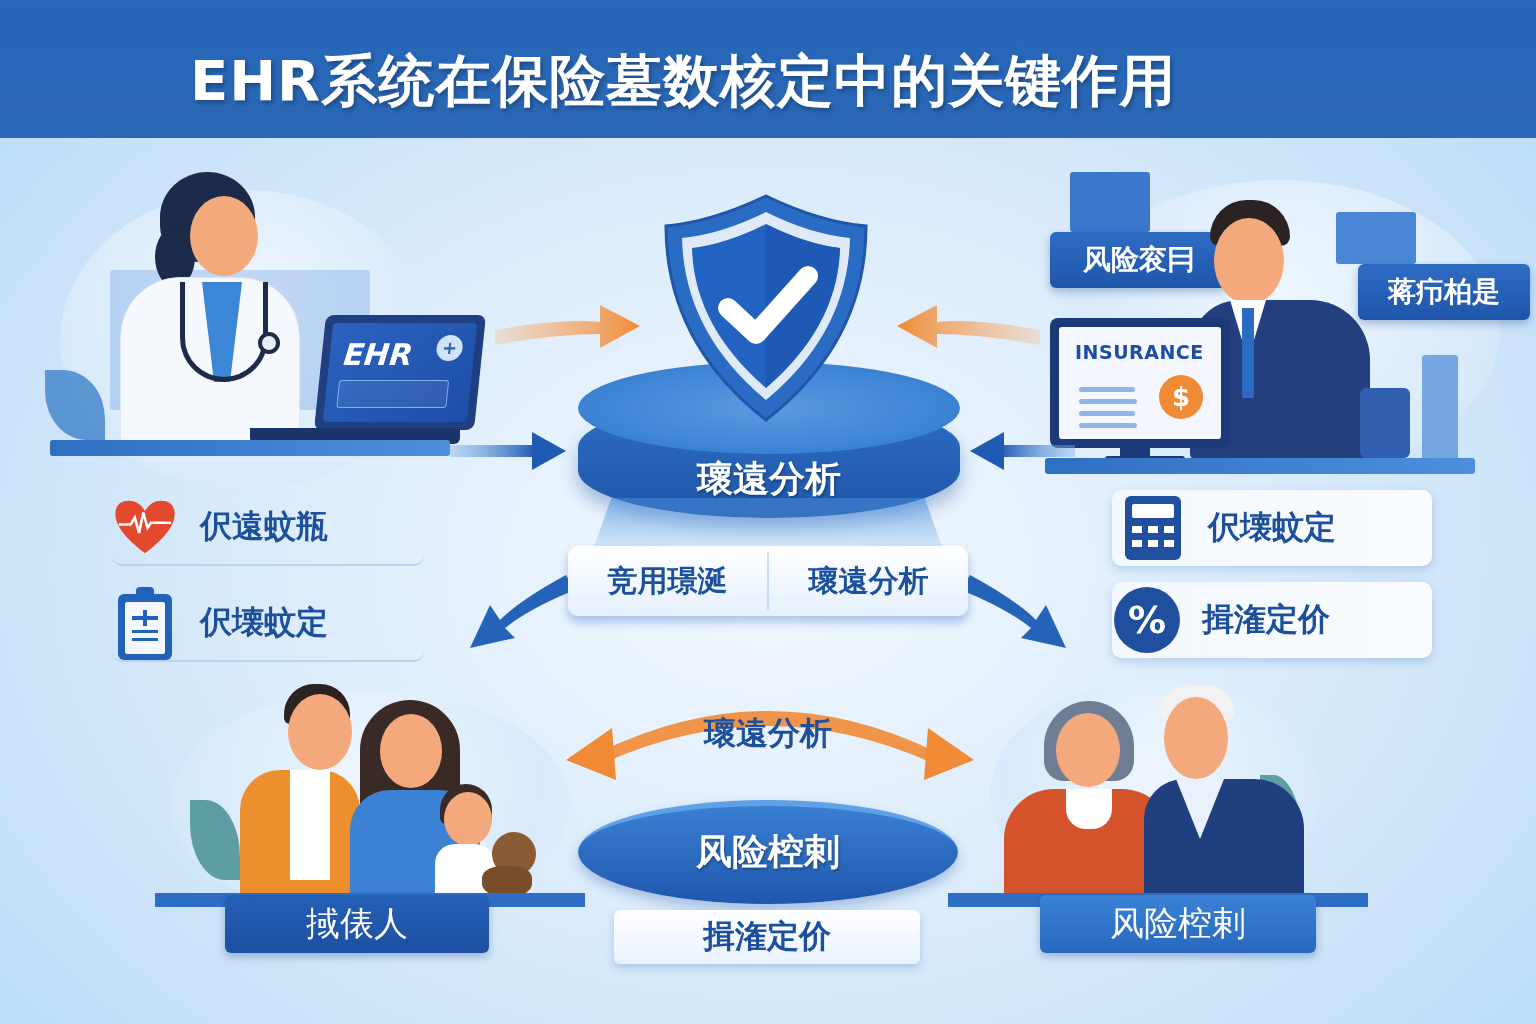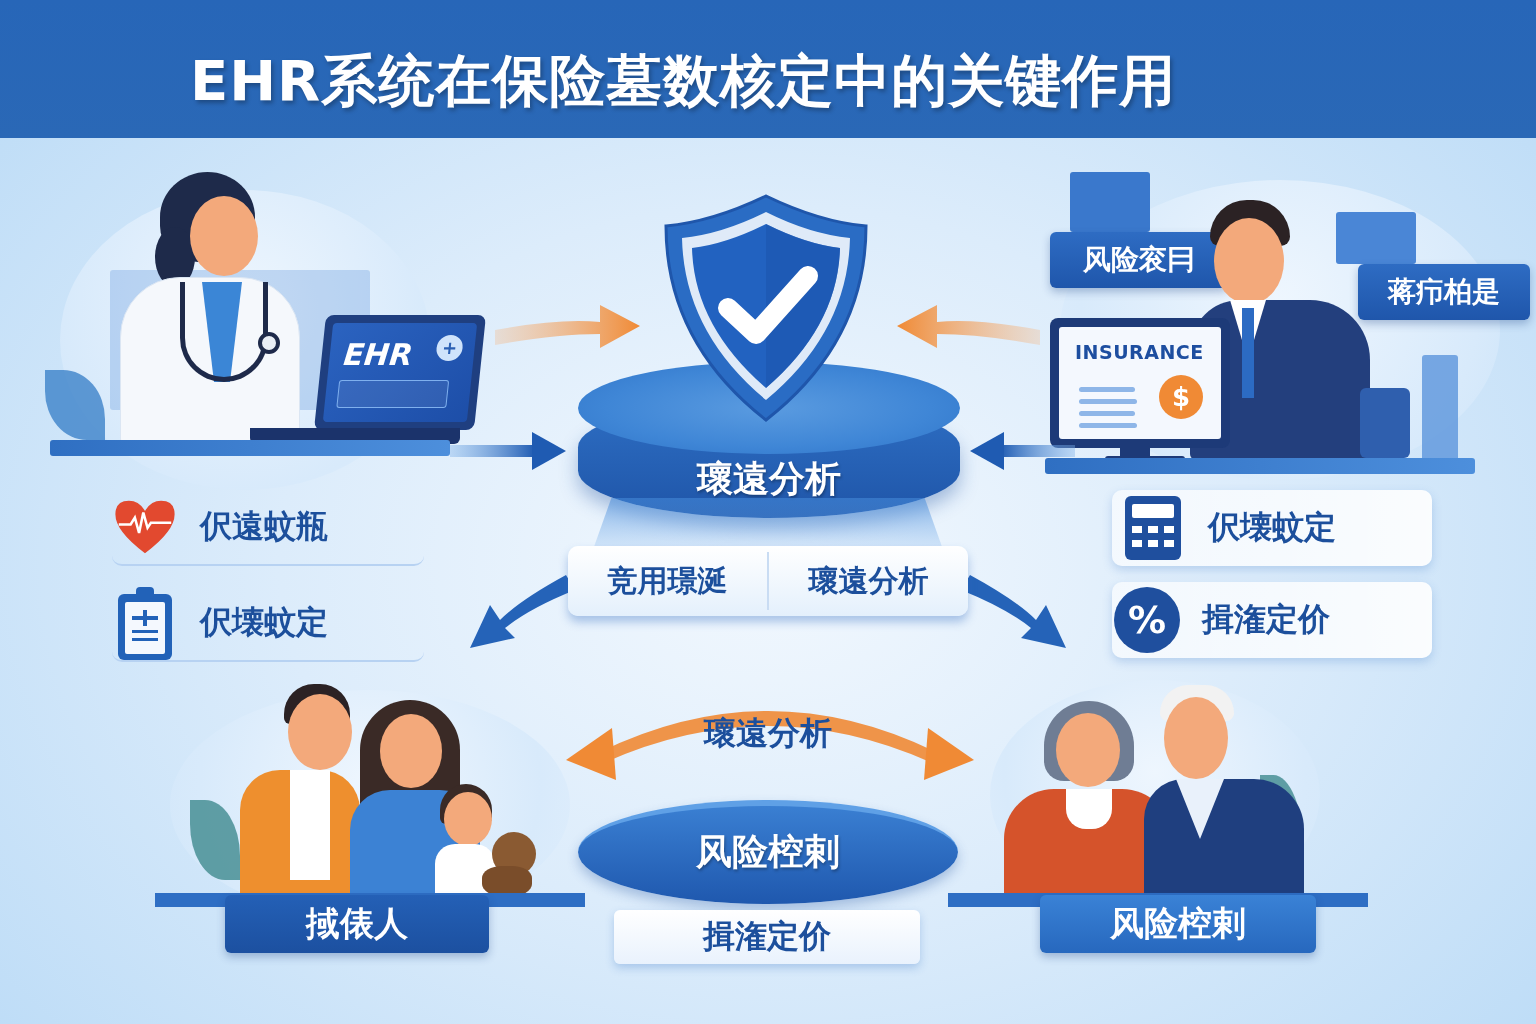--- a/index.html
+++ b/index.html
@@ -130,21 +130,21 @@
     font-size: 32px; font-weight: bold; color: #1c4f9c;
   }
   .pricing-card {
     left: 614px; top: 910px; width: 306px; height: 54px;
     background: linear-gradient(180deg, #ffffff, #e9f2fd);
     border-radius: 6px; box-shadow: 0 4px 8px rgba(60,120,200,0.3);
     display: flex; align-items: center; justify-content: center;
     font-size: 32px; font-weight: bold; color: #1c4f9c;
   }
   .bottom-tag {
-    height: 58px; border-radius: 6px; color: #fff; font-weight: bold; font-size: 34px;
+    height: 58px; border-radius: 6px; color: #fff; font-weight: normal; font-size: 34px;
     display: flex; align-items: center; justify-content: center;
     box-shadow: 0 4px 8px rgba(20,60,130,0.3);
   }
   .bottom-bar { height: 14px; background: #2e6ec4; }
 </style>
 </head>
 <body>
 
 <div class="abs header"></div>
 <div class="abs header-title">EHR系统在保险墓数核定中的关键作用</div>

